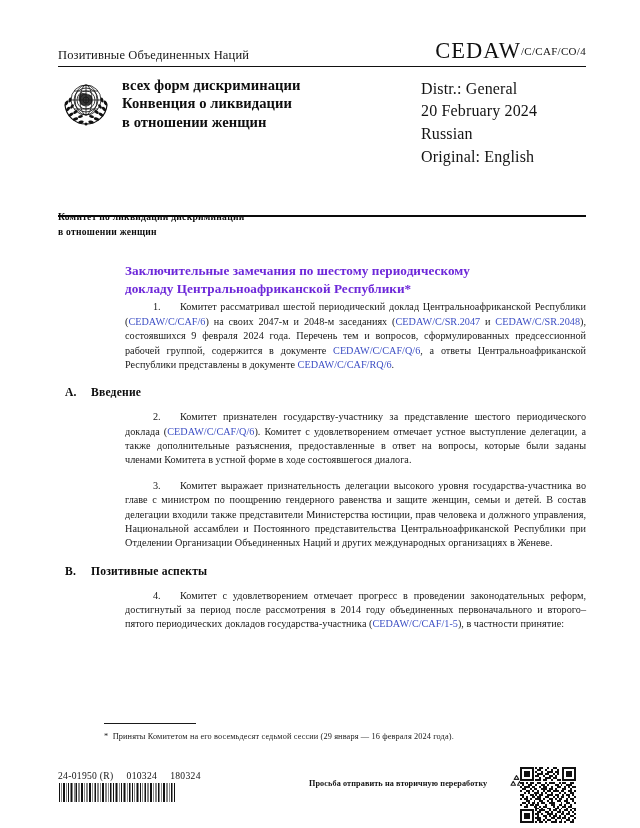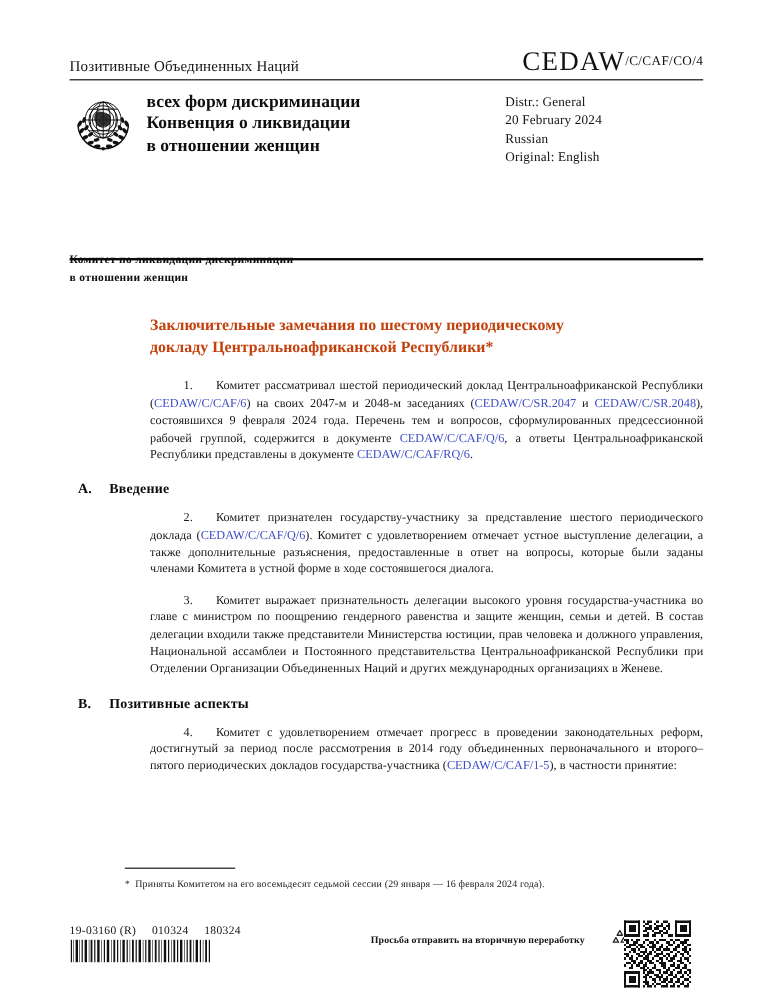--- a/index.html
+++ b/index.html
@@ -92,21 +92,21 @@
     font-size: 14.6px;
     line-height: 1.30;
     color: #0d0d0d;
     letter-spacing: 0.05px;
   }
   .distr-block {
     flex: 0 0 165px;
     width: 165px;
     padding-top: 2px;
     font-family: "Liberation Serif", "DejaVu Serif", serif;
-    font-size: 11px;
+    font-size: 16px;
     line-height: 1.42;
     color: #131313;
     letter-spacing: 0.15px;
   }
 
   
   .rule-thick {
     position: absolute;
     left: 58px;
     top: 215px;
@@ -135,22 +135,22 @@
     position: absolute;
     left: 125px;
     top: 262px;
     width: 461px;
   }
   .doc-title {
     font-weight: bold;
     font-size: 13.2px;
     line-height: 1.34;
     letter-spacing: 0.05px;
-    color: #c2410c;
-    margin: 0 0 18px 0;
+    color: #6d28d9;
+    margin: 0 0 3px 0;
     width: 370px;
   }
 
   p.para {
     margin: 0 0 11px 0;
     font-size: 10.2px;
     line-height: 1.41;
     text-align: justify;
     text-indent: 28px;
     letter-spacing: 0.02px;
@@ -372,21 +372,21 @@
 
   </div>
 
   <div class="footnote">
     <hr class="fn-rule">
     <div class="fn-text"><span class="fn-star">*</span>&nbsp;&nbsp;<span>Приняты Комитетом на его восемьдесят седьмой сессии (29 января — 16 февраля 2024 года).</span></div>
   </div>
 
   <div class="footer">
 
-    <div class="doc-no"><span>19-03160 (R)</span><span class="gap1"></span><span>010324</span><span class="gap2"></span><span>180324</span></div>
+    <div class="doc-no"><span>24-01950 (R)</span><span class="gap1"></span><span>010324</span><span class="gap2"></span><span>180324</span></div>
 
     <svg class="barcode" viewBox="0 0 236 38" preserveAspectRatio="none">
       <rect x="0" y="0" width="236" height="38" fill="#ffffff"></rect>
       <g fill="#111">
         <rect x="2" y="0" width="2" height="38"></rect>
           <rect x="6" y="0" width="1" height="38"></rect>
         <rect x="10" y="0" width="4" height="38"></rect>
           <rect x="16" y="0" width="1" height="38"></rect>
         <rect x="20" y="0" width="2" height="38"></rect>
           <rect x="25" y="0" width="4" height="38"></rect>

